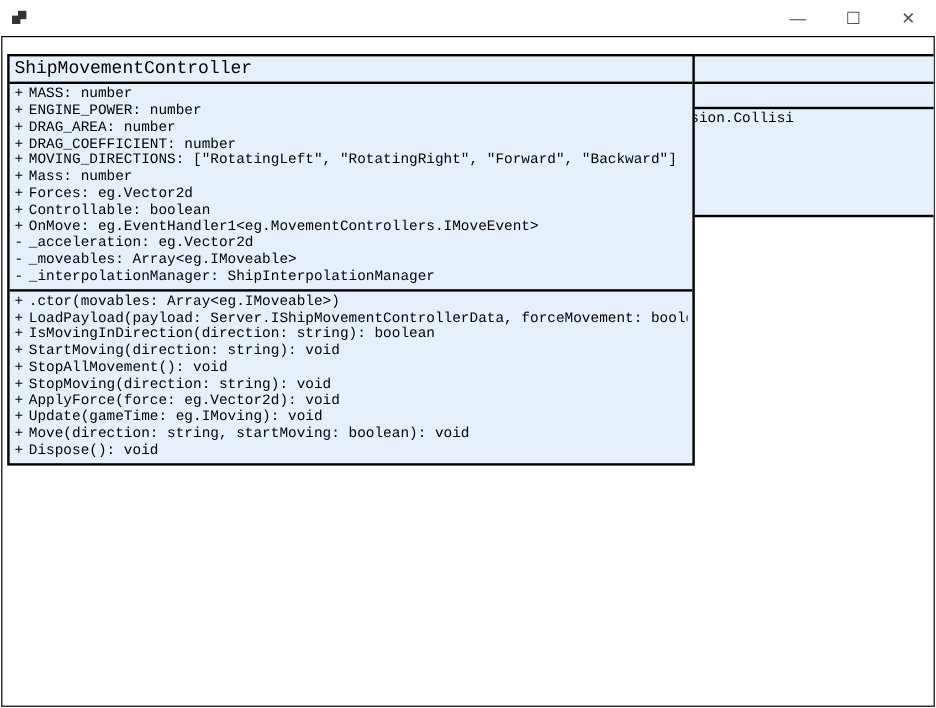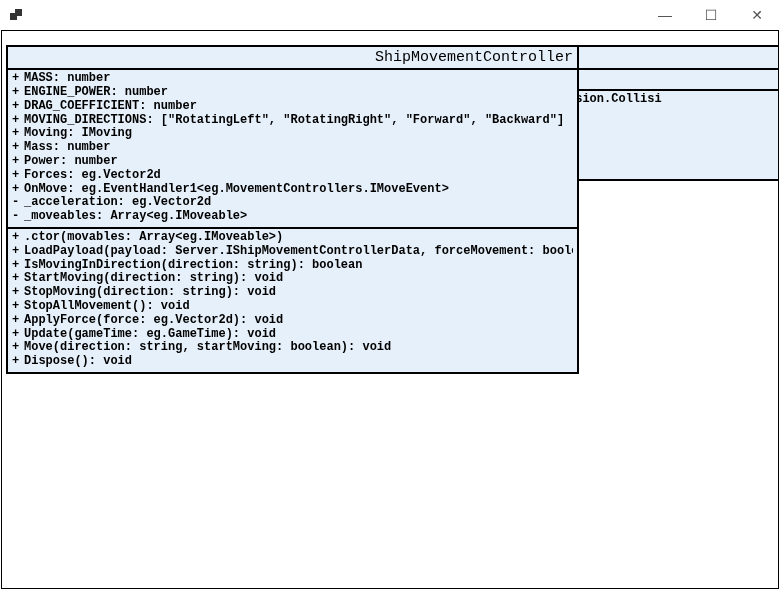--- a/index.html
+++ b/index.html
@@ -50,32 +50,31 @@
   }
   .uml-class {
     position: absolute;
     background: #e6f0fa;
     border: 2px solid #000;
     font-family: Consolas, "Courier New", monospace;
     font-size: 12px;
     line-height: 1.15;
   }
   .uml-title {
-    text-align: right;
+    text-align: left;
     font-weight: normal;
     font-family: Consolas, "Courier New", monospace;
     font-size: 15px;
     padding: 2px 4px;
     border-bottom: 2px solid #000;
     white-space: nowrap;
     overflow: hidden;
   }
   .uml-section {
     padding: 2px 4px 3px 4px;
-    font-weight: bold;
   }
   .uml-section + .uml-section { border-top: 2px solid #000; }
   .uml-row {
     white-space: nowrap;
     overflow: hidden;
     text-overflow: clip;
   }
   .vis { display:inline-block; width:12px; }
   .cls-main { z-index: 2; }
   .cls-back { z-index: 1; }
@@ -105,38 +104,39 @@
       <div class="uml-section" id="back-ops" style="min-height:90px;">
           <div class="uml-row"><span class="vis"></span><span>anager: eg.Collision.Collisi</span></div>
         </div>
     </div>
 
     <div class="uml-class cls-main" style="left:4px; top:14px; width:573px;">
       <div class="uml-title">ShipMovementController</div>
       <div class="uml-section" id="main-attrs">
           <div class="uml-row"><span class="vis">+</span><span>MASS: number</span></div>
           <div class="uml-row"><span class="vis">+</span><span>ENGINE_POWER: number</span></div>
+          <div class="uml-row"><span class="vis">+</span><span>DRAG_AREA: number</span></div>
           <div class="uml-row"><span class="vis">+</span><span>DRAG_COEFFICIENT: number</span></div>
           <div class="uml-row"><span class="vis">+</span><span>MOVING_DIRECTIONS: ["RotatingLeft", "RotatingRight", "Forward", "Backward"]</span></div>
-          <div class="uml-row"><span class="vis">+</span><span>Moving: IMoving</span></div>
           <div class="uml-row"><span class="vis">+</span><span>Mass: number</span></div>
-          <div class="uml-row"><span class="vis">+</span><span>Power: number</span></div>
           <div class="uml-row"><span class="vis">+</span><span>Forces: eg.Vector2d</span></div>
+          <div class="uml-row"><span class="vis">+</span><span>Controllable: boolean</span></div>
           <div class="uml-row"><span class="vis">+</span><span>OnMove: eg.EventHandler1&lt;eg.MovementControllers.IMoveEvent&gt;</span></div>
           <div class="uml-row"><span class="vis">-</span><span>_acceleration: eg.Vector2d</span></div>
           <div class="uml-row"><span class="vis">-</span><span>_moveables: Array&lt;eg.IMoveable&gt;</span></div>
+          <div class="uml-row"><span class="vis">-</span><span>_interpolationManager: ShipInterpolationManager</span></div>
         </div>
       <div class="uml-section" id="main-ops">
           <div class="uml-row"><span class="vis">+</span><span>.ctor(movables: Array&lt;eg.IMoveable&gt;)</span></div>
           <div class="uml-row"><span class="vis">+</span><span>LoadPayload(payload: Server.IShipMovementControllerData, forceMovement: boolean): void</span></div>
           <div class="uml-row"><span class="vis">+</span><span>IsMovingInDirection(direction: string): boolean</span></div>
           <div class="uml-row"><span class="vis">+</span><span>StartMoving(direction: string): void</span></div>
+          <div class="uml-row"><span class="vis">+</span><span>StopAllMovement(): void</span></div>
           <div class="uml-row"><span class="vis">+</span><span>StopMoving(direction: string): void</span></div>
-          <div class="uml-row"><span class="vis">+</span><span>StopAllMovement(): void</span></div>
           <div class="uml-row"><span class="vis">+</span><span>ApplyForce(force: eg.Vector2d): void</span></div>
-          <div class="uml-row"><span class="vis">+</span><span>Update(gameTime: eg.GameTime): void</span></div>
+          <div class="uml-row"><span class="vis">+</span><span>Update(gameTime: eg.IMoving): void</span></div>
           <div class="uml-row"><span class="vis">+</span><span>Move(direction: string, startMoving: boolean): void</span></div>
           <div class="uml-row"><span class="vis">+</span><span>Dispose(): void</span></div>
         </div>
     </div>
 
   </div>
 </div>
 
 </body></html>

